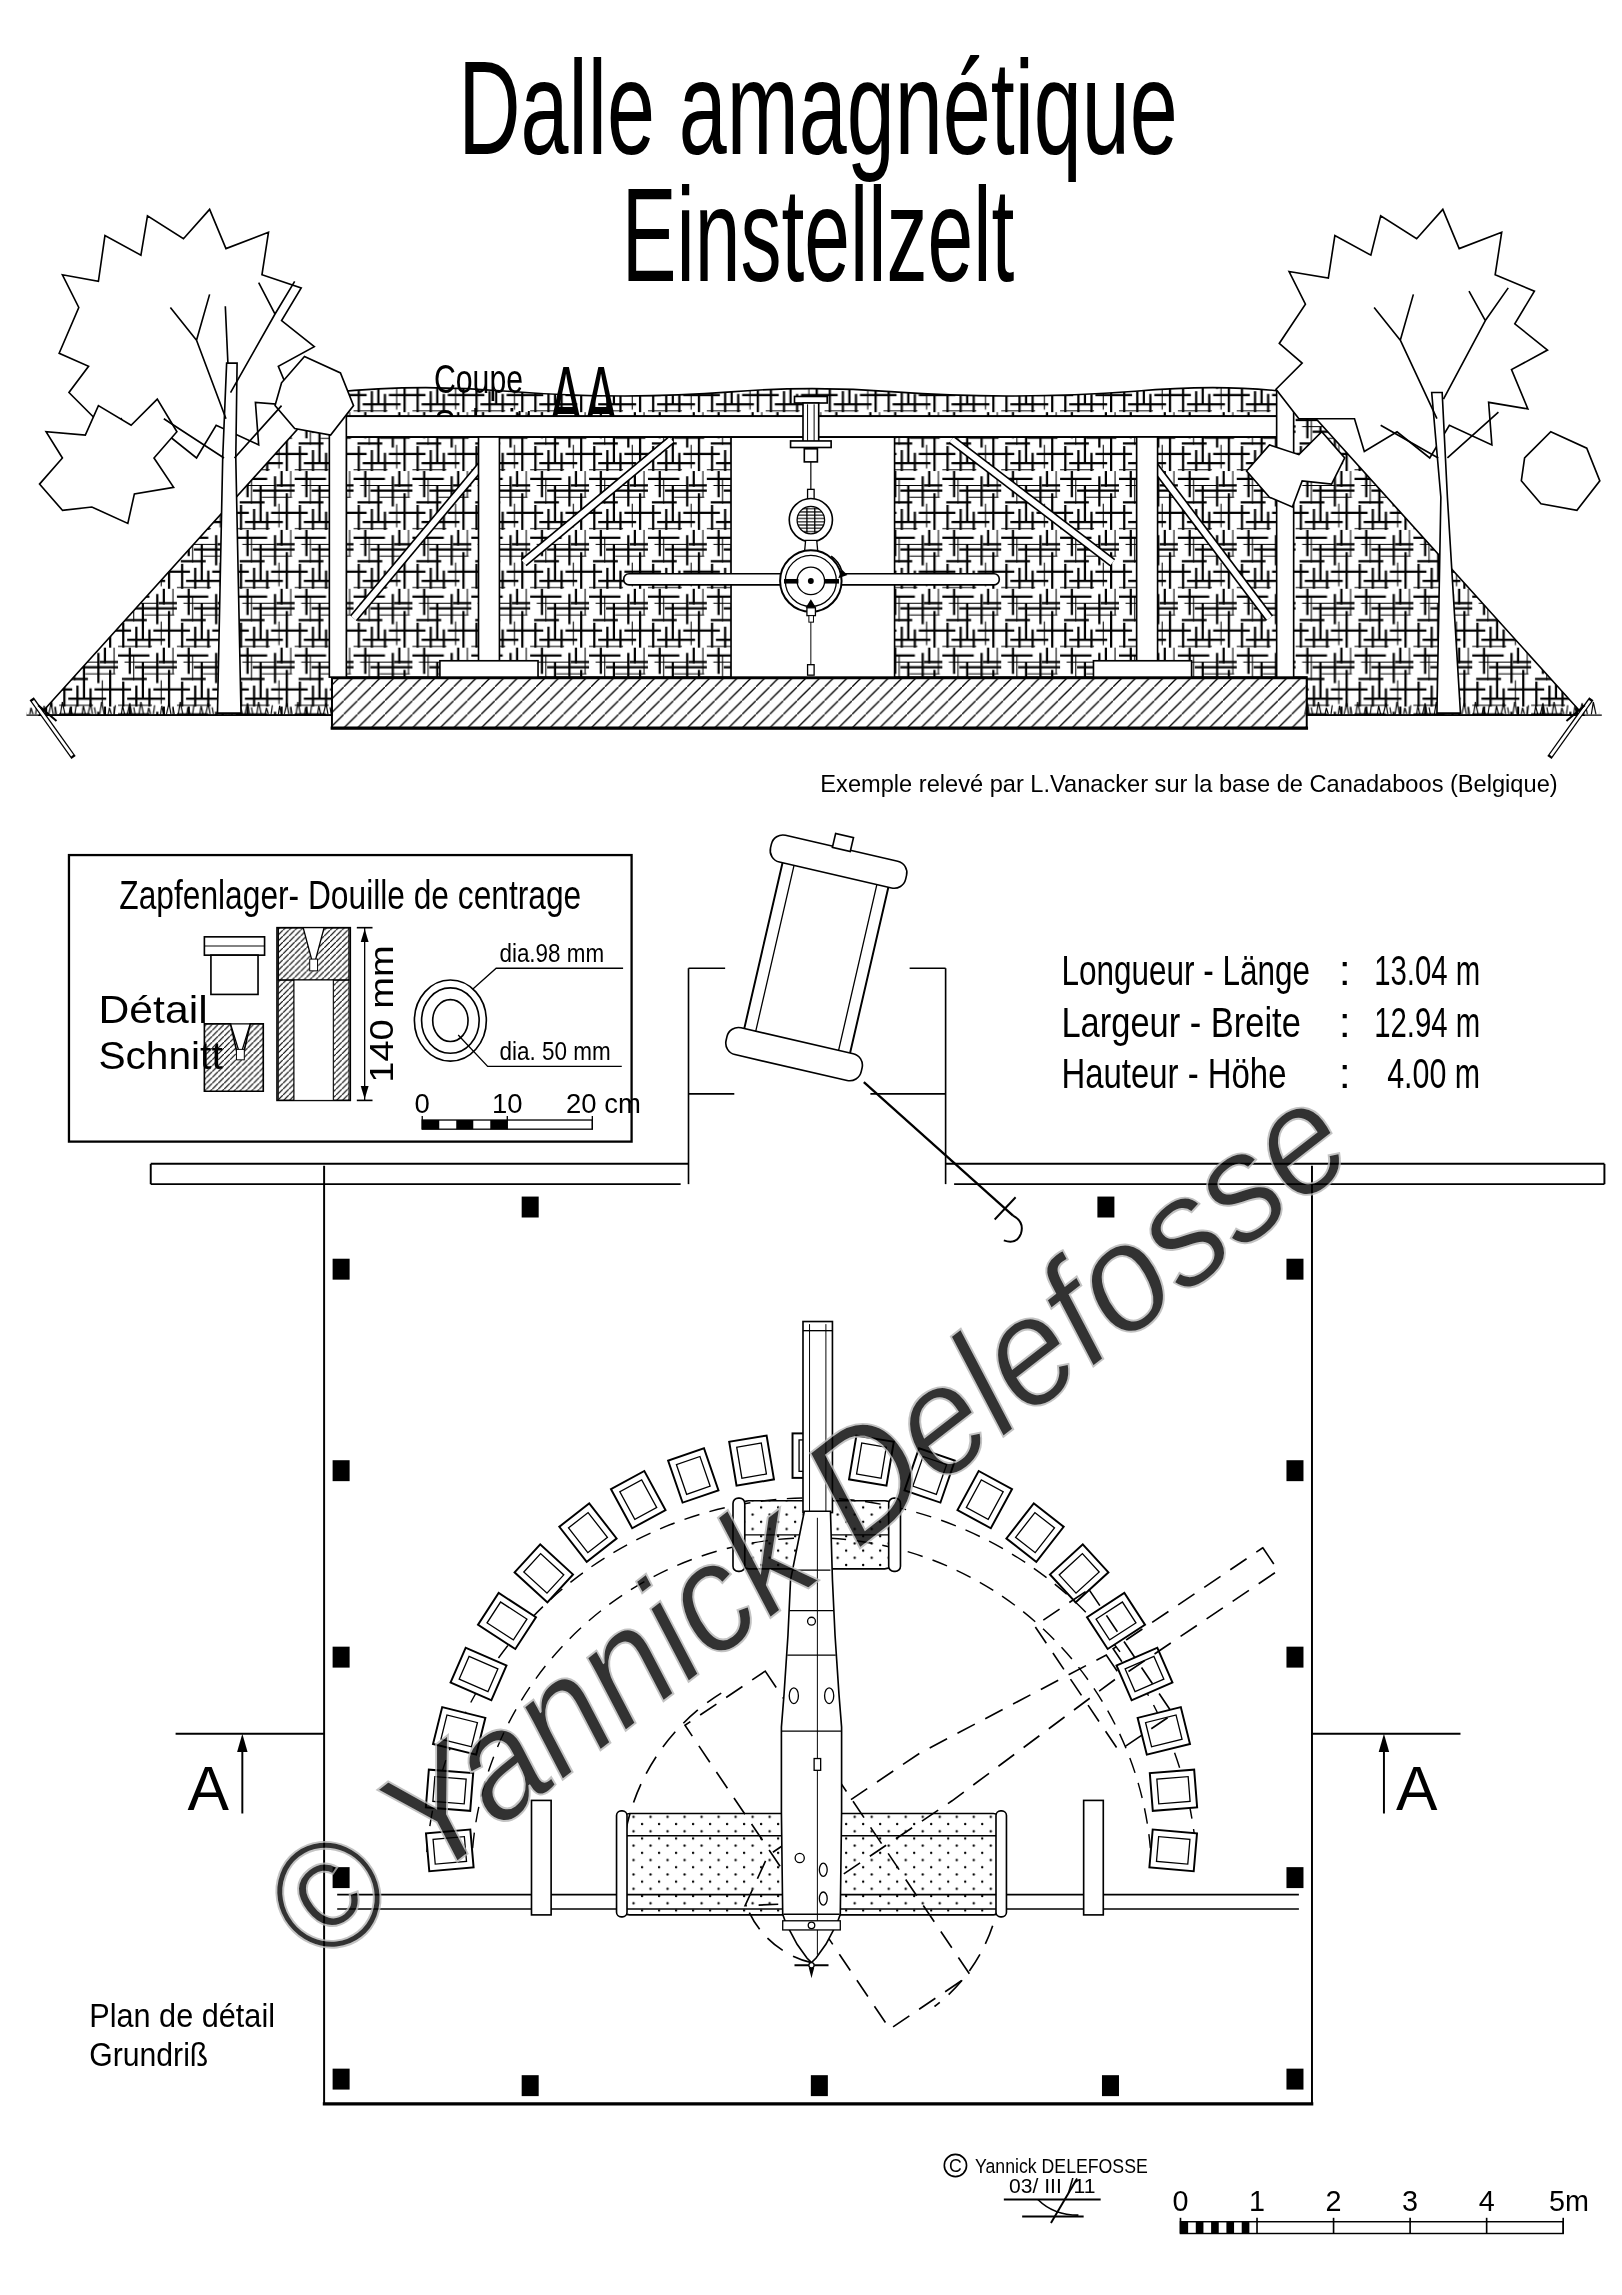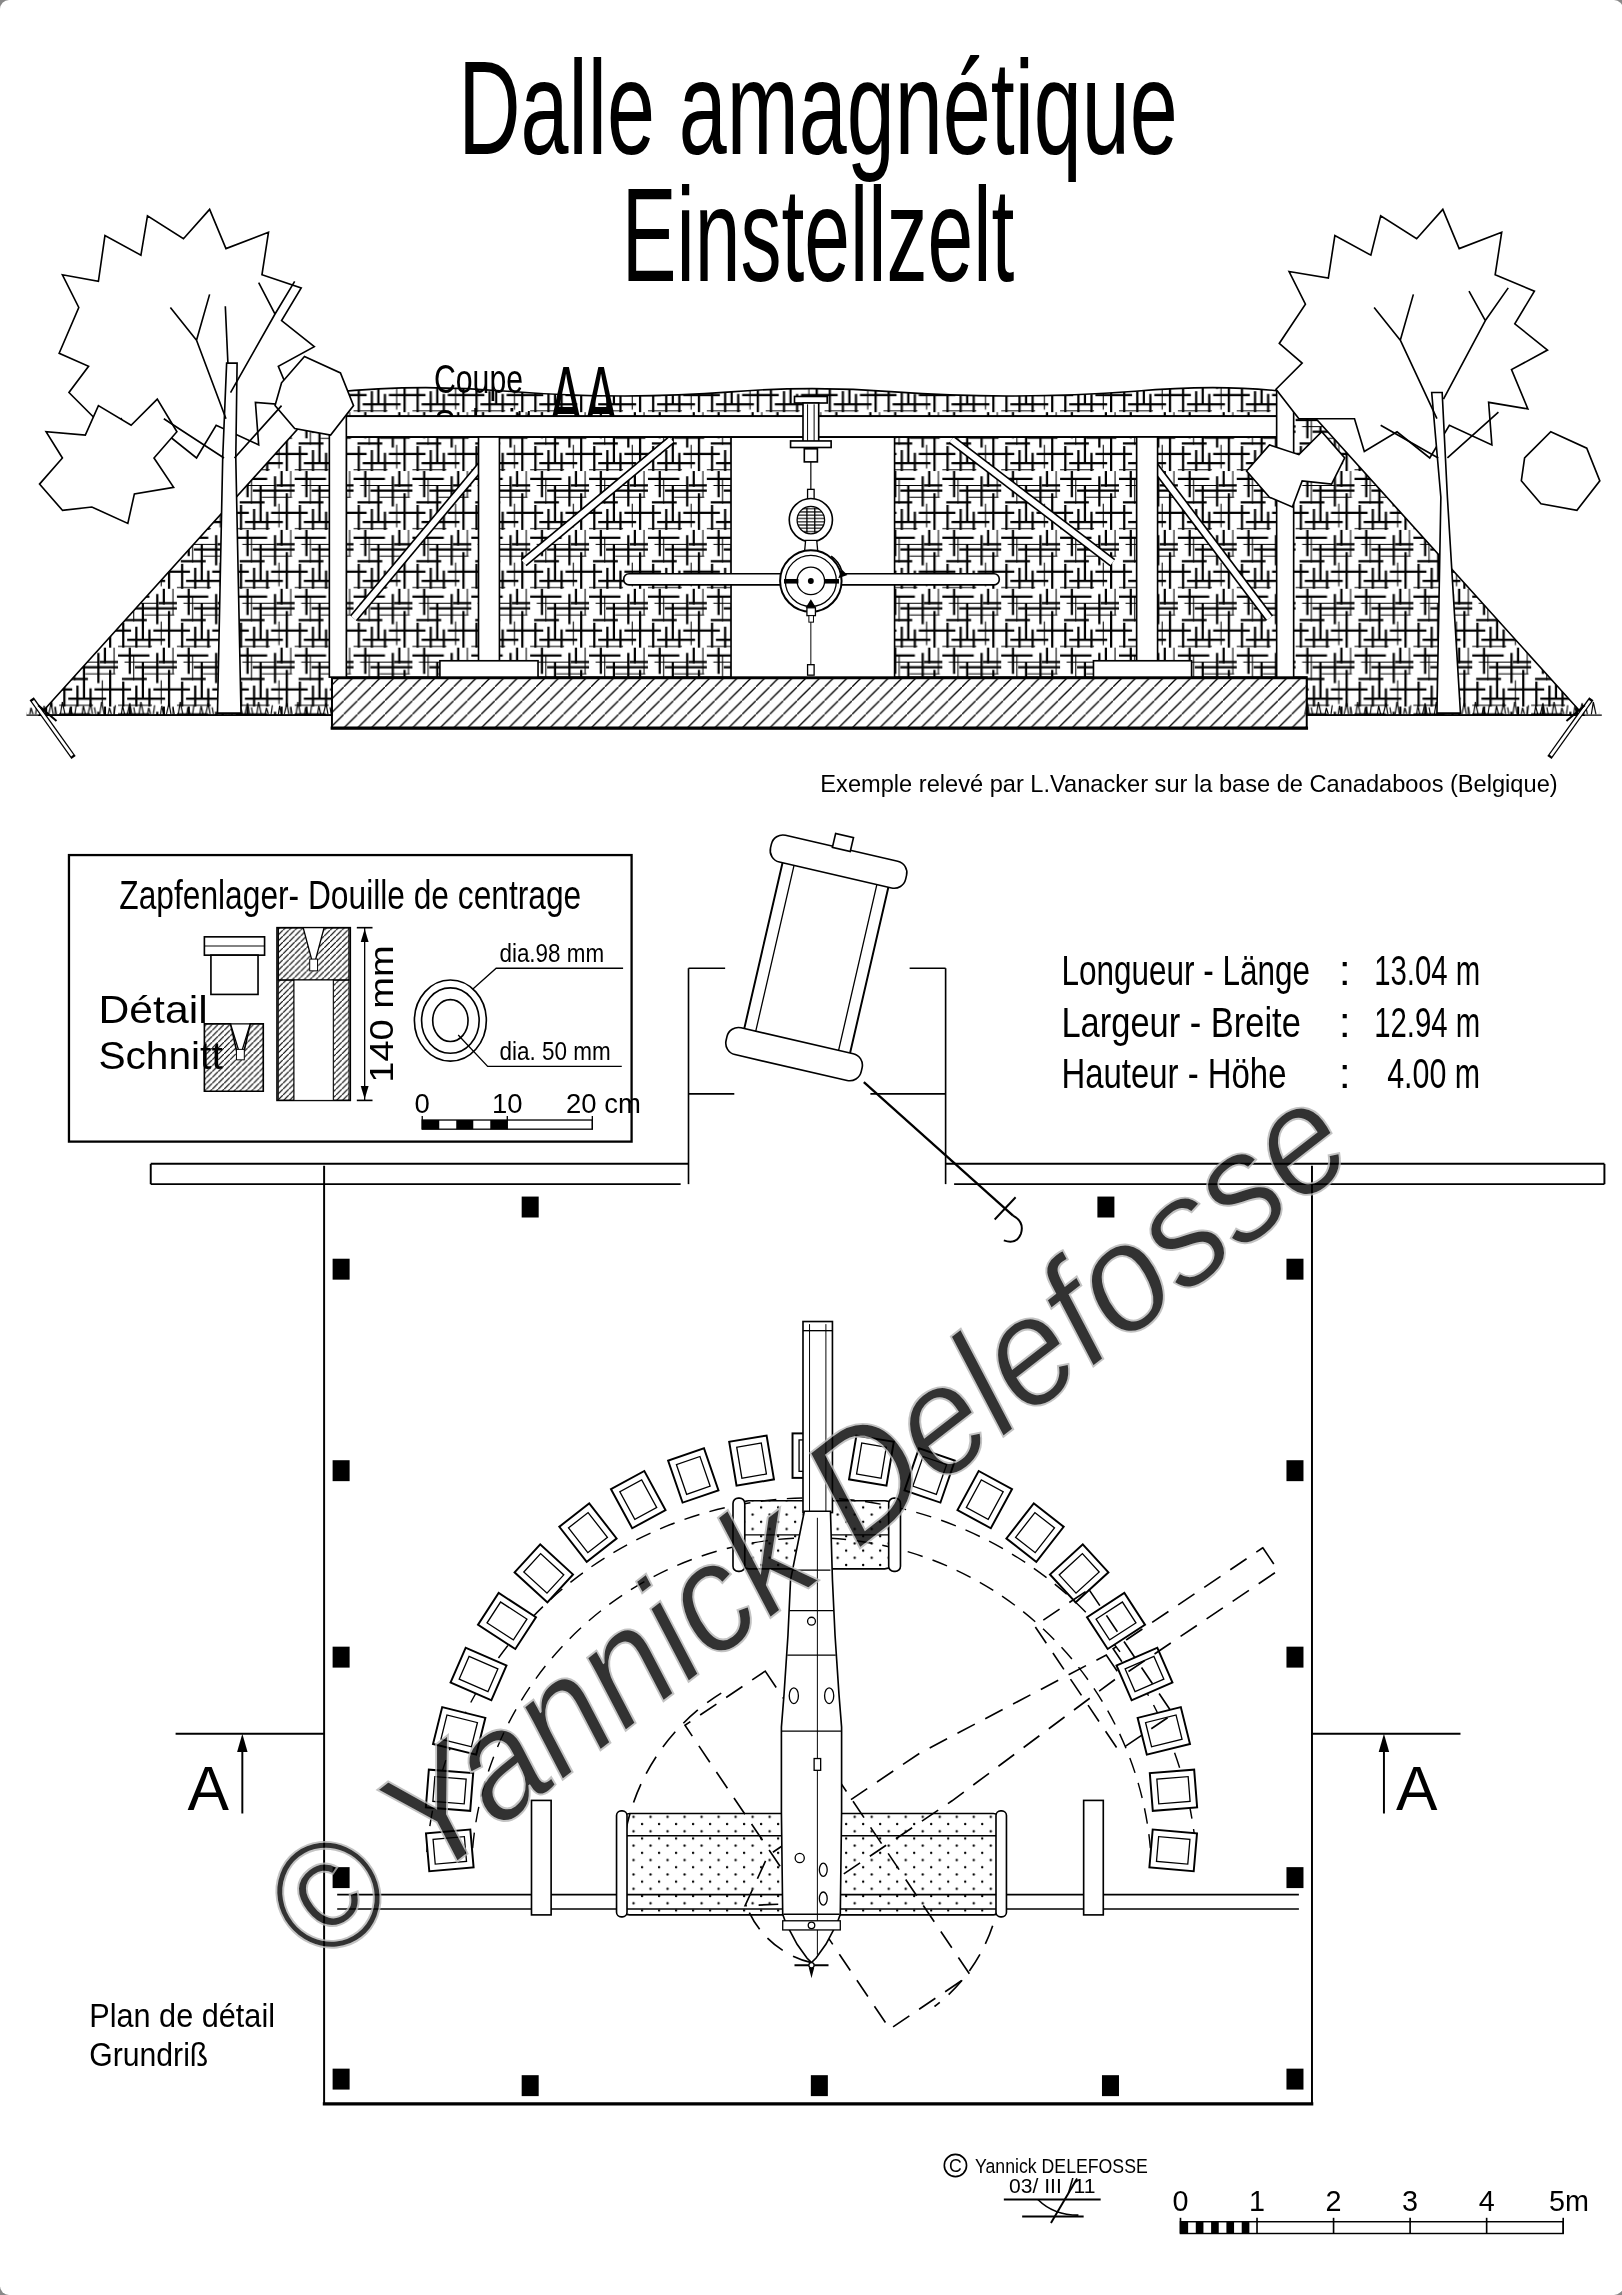--- a/index.html
+++ b/index.html
@@ -1,17 +1,17 @@
 <!DOCTYPE html>
 <html style="font-size:10.5px"><head>
 <meta charset="utf-8">
 <style>
   html,body{margin:0;padding:0;background:#888;}
   .page{width:1623px;height:2295px;background:#ffffff;position:relative;overflow:hidden;
-        font-family:"Liberation Sans", sans-serif;border-radius:9px;}
+        font-family:"Liberation Sans", sans-serif;}
   svg{position:absolute;left:0;top:0;}
   svg text{font-family:"Liberation Sans", sans-serif;fill:#000;}
   .ln{stroke:#000;fill:none;}
   .wf{fill:#fff;stroke:#000;}
   .blk{fill:#000;stroke:none;}
   .dsh{stroke:#000;fill:none;stroke-dasharray:30 18;}
 </style>
 </head>
 <body>
 

